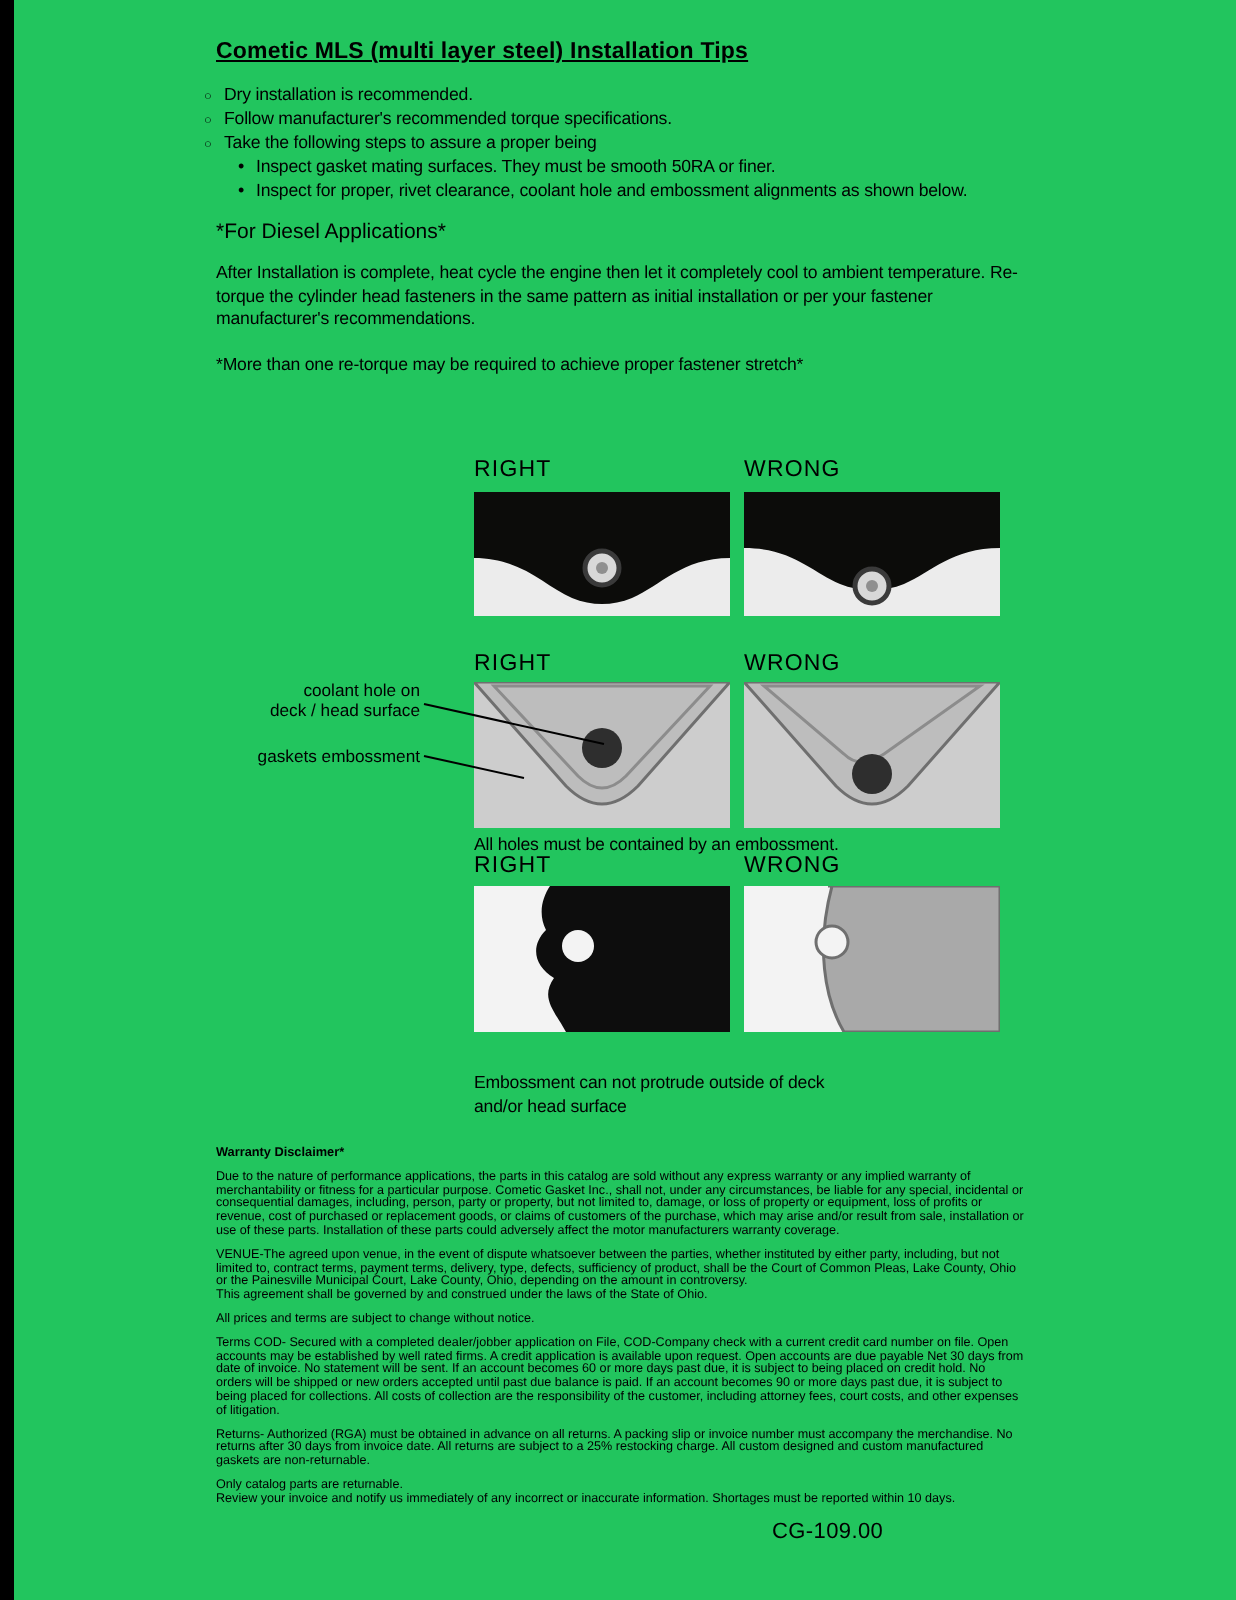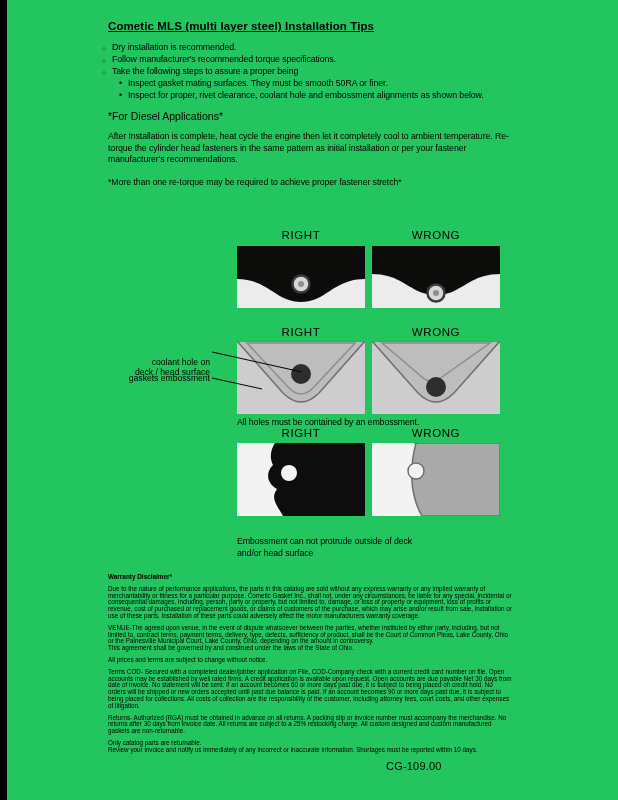--- a/index.html
+++ b/index.html
@@ -7,21 +7,21 @@
   .page{position:relative;width:618px;height:800px;background:#22c55e;font-family:"Liberation Sans",sans-serif;color:#000;overflow:hidden}
   .leftbar{position:absolute;left:0;top:0;width:7px;height:100%;background:#000}
   .top{position:absolute;left:95px;top:20px;width:440px}
   .title{font-size:11.5px;font-weight:bold;text-decoration:underline;padding-left:13px;margin-bottom:9px;letter-spacing:.1px}
   .bullet{position:relative;font-size:8.8px;line-height:12px;padding-left:17px;letter-spacing:-.1px}
   .bullet::before{content:"○";position:absolute;left:7px;top:1.5px;font-size:6.5px}
   .bullet.sub{padding-left:33px}
   .bullet.sub::before{content:"•";left:24px;top:0;font-size:9px}
   .h2{font-size:10.5px;font-weight:normal;padding-left:13px;margin-top:9px;margin-bottom:9px}
   .para{font-size:8.8px;line-height:11.5px;padding-left:13px;width:420px;margin-bottom:11px;letter-spacing:-.1px}
-  .dlabel{position:absolute;width:128px;text-align:center;font-size:11.5px;letter-spacing:.6px}
+  .dlabel{position:absolute;width:128px;font-size:11.5px;letter-spacing:.6px}
   .dg{position:absolute;width:128px}
   .dg svg{display:block;width:128px;height:auto}
   .caption{position:absolute;font-size:8.8px;line-height:11.5px;white-space:pre-line;letter-spacing:-.1px}
   .callout{position:absolute;width:97px;text-align:right;font-size:8.6px;line-height:9.5px;white-space:pre-line}
   .pointers{position:absolute;left:207px;top:342px;z-index:5}
   .warranty{position:absolute;left:108px;top:574px;width:404px;font-size:6.3px;line-height:6.8px}
   .warranty .wh{font-weight:bold;margin-bottom:5px;font-size:6.4px}
   .warranty p{margin-bottom:5px;white-space:pre-line}
   .footer{position:absolute;left:386px;top:760px;font-size:11px;letter-spacing:.2px}
 </style>
@@ -60,21 +60,21 @@
       <rect width="128" height="62" fill="#ececec"></rect>
       <path d="M0,0 H128 V28 C104,28 94,40 80,46 C70,50 58,50 48,46 C34,40 24,28 0,28 Z" fill="#0c0c0a"></path>
       <circle cx="64" cy="47" r="8.5" fill="#d8d8d8" stroke="#3a3a3a" stroke-width="2.5"></circle>
       <circle cx="64" cy="47" r="3" fill="#8f8f8f"></circle>
     </svg>
   </div>
 
   <div class="dlabel" style="left:237px;top:326px">RIGHT</div>
   <div class="dlabel" style="left:372px;top:326px">WRONG</div>
 
-  <div class="callout" style="left:113px;top:358px">coolant hole on
+  <div class="callout" style="left:113px;top:341px">coolant hole on
 deck / head surface</div>
   <div class="callout" style="left:113px;top:374px">gaskets embossment</div>
   <svg class="pointers" width="115" height="55" viewBox="0 0 115 55">
     <line x1="5" y1="10" x2="95" y2="30" stroke="#000" stroke-width="1"></line>
     <line x1="5" y1="36" x2="55" y2="47" stroke="#000" stroke-width="1"></line>
   </svg>
 
   <div class="dg" style="left:237px;top:341px">
     <svg viewBox="0 0 128 73" xmlns="http://www.w3.org/2000/svg">
       <rect width="128" height="73" fill="#cdcdcd"></rect>

